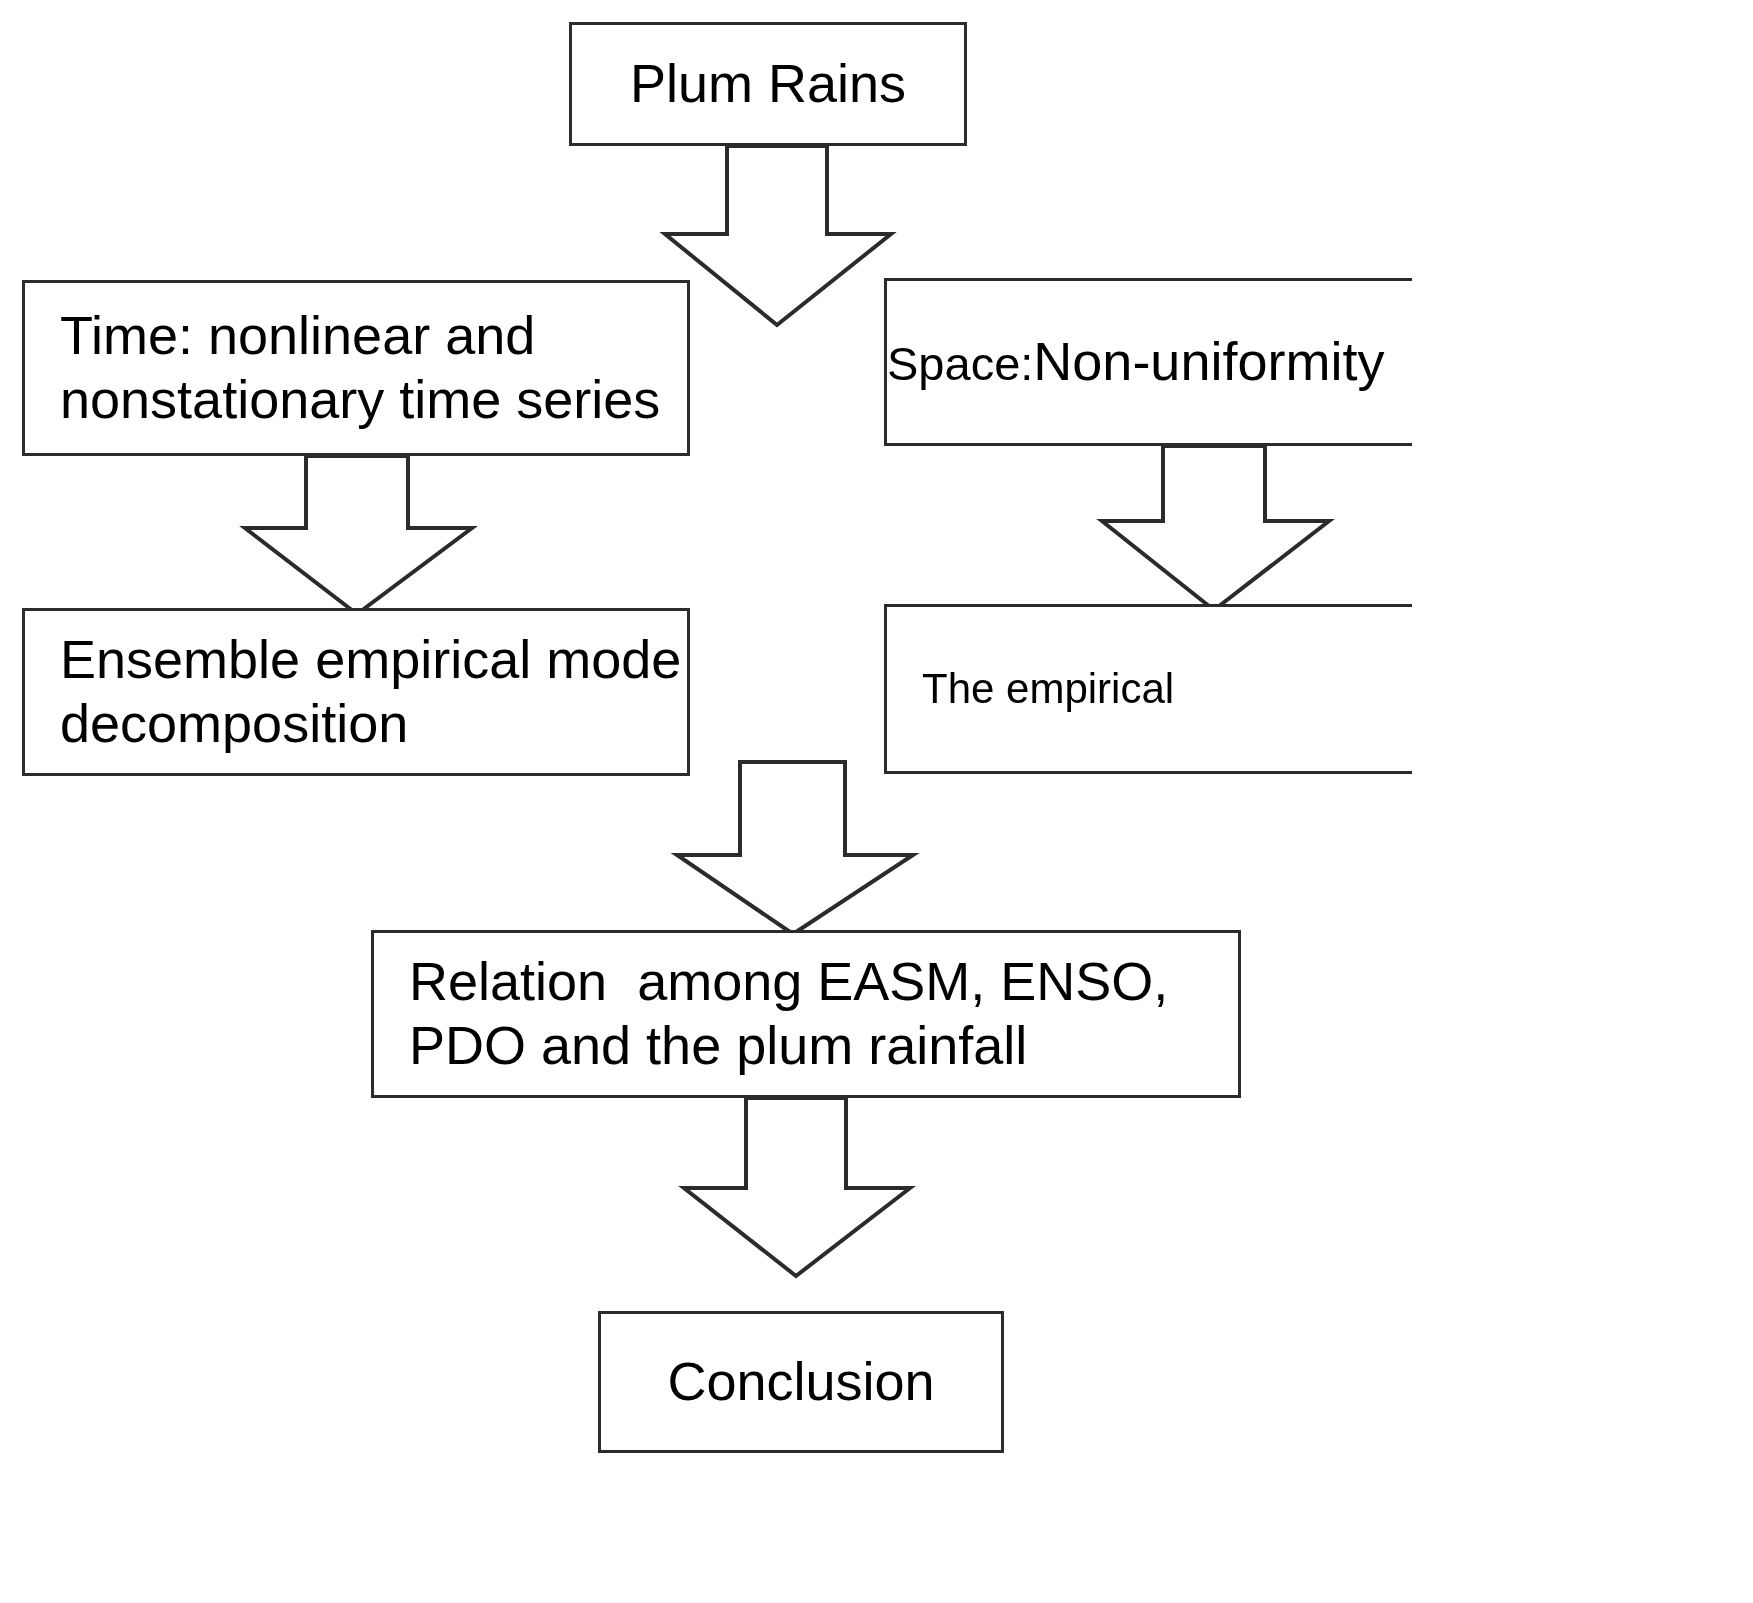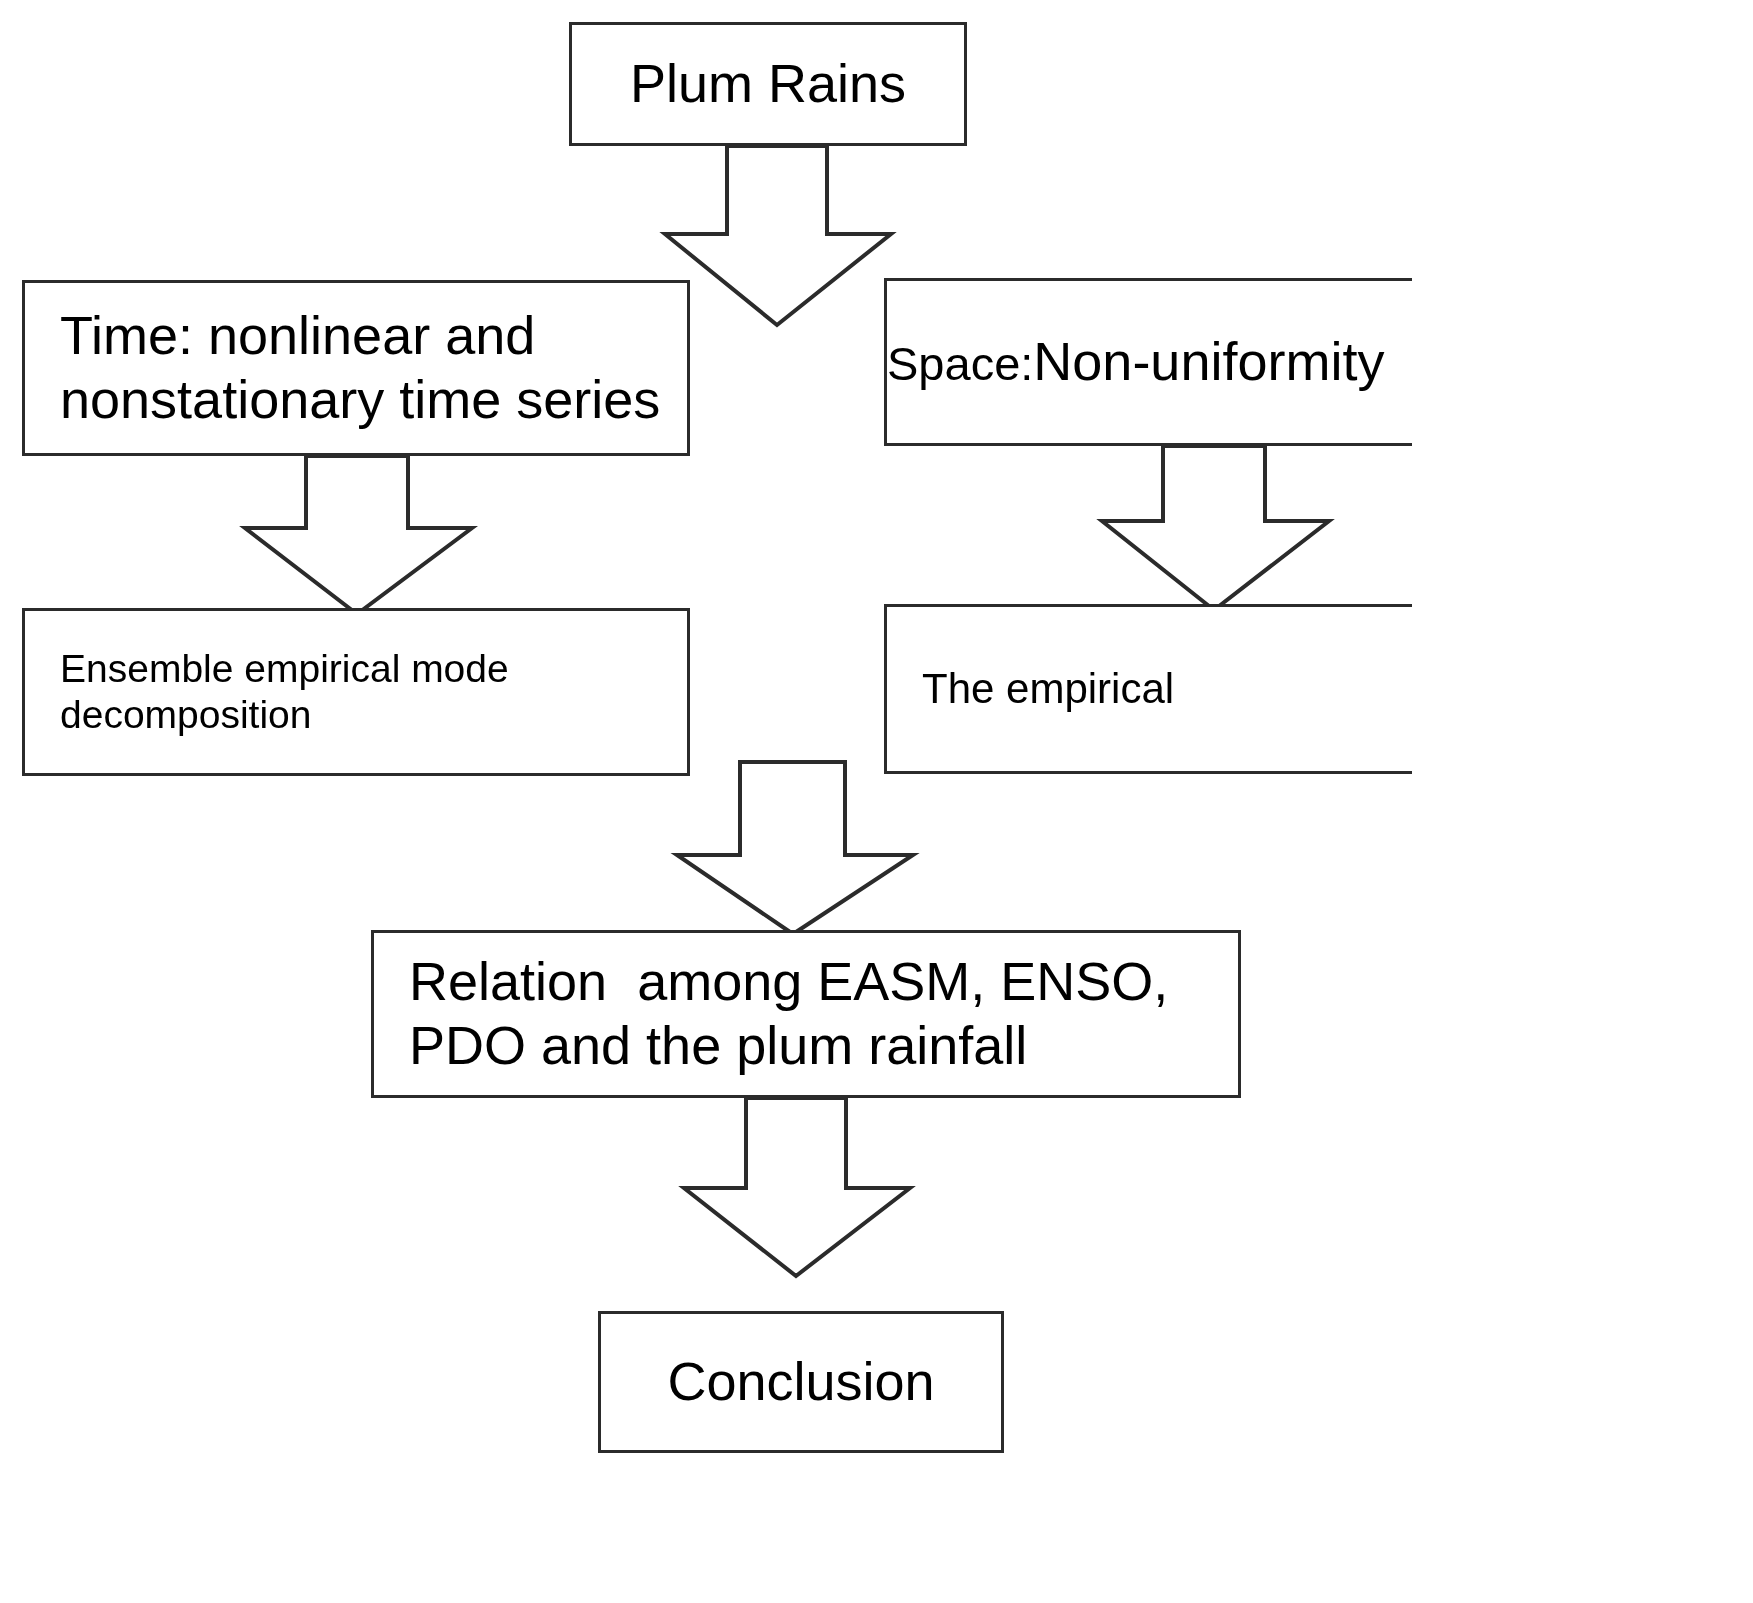--- a/index.html
+++ b/index.html
@@ -31,21 +31,21 @@
     white-space: pre;
     line-height: 1.18;
   }
   .center .line { text-align: center; }
   .lead { padding-left: 35px; }
 
   
   #node-plum-rains   { left: 569px;  top: 22px;   width: 398px;  height: 124px; font-size: 54px; }
   #node-time         { left: 22px;   top: 280px;  width: 668px;  height: 176px; font-size: 54px; }
   #node-space        { left: 884px;  top: 278px;  width: 660px;  height: 168px; font-size: 54px; }
-  #node-eemd         { left: 22px;   top: 608px;  width: 668px;  height: 168px; font-size: 39px; }
+  #node-eemd         { left: 22px;   top: 608px;  width: 668px;  height: 168px; font-size: 54px; }
   #node-eof          { left: 884px;  top: 604px;  width: 660px;  height: 170px; font-size: 42px; }
   #node-relation     { left: 371px;  top: 930px;  width: 870px;  height: 168px; font-size: 54px; }
   #node-conclusion   { left: 598px;  top: 1272px; width: 406px;  height: 142px; font-size: 54px; margin-top: 39px; }
 
   #node-space .line { }
   #node-space .small { font-size: 47px; }
 
   .arrow-layer {
     position: absolute;
     left: 0; top: 0;

